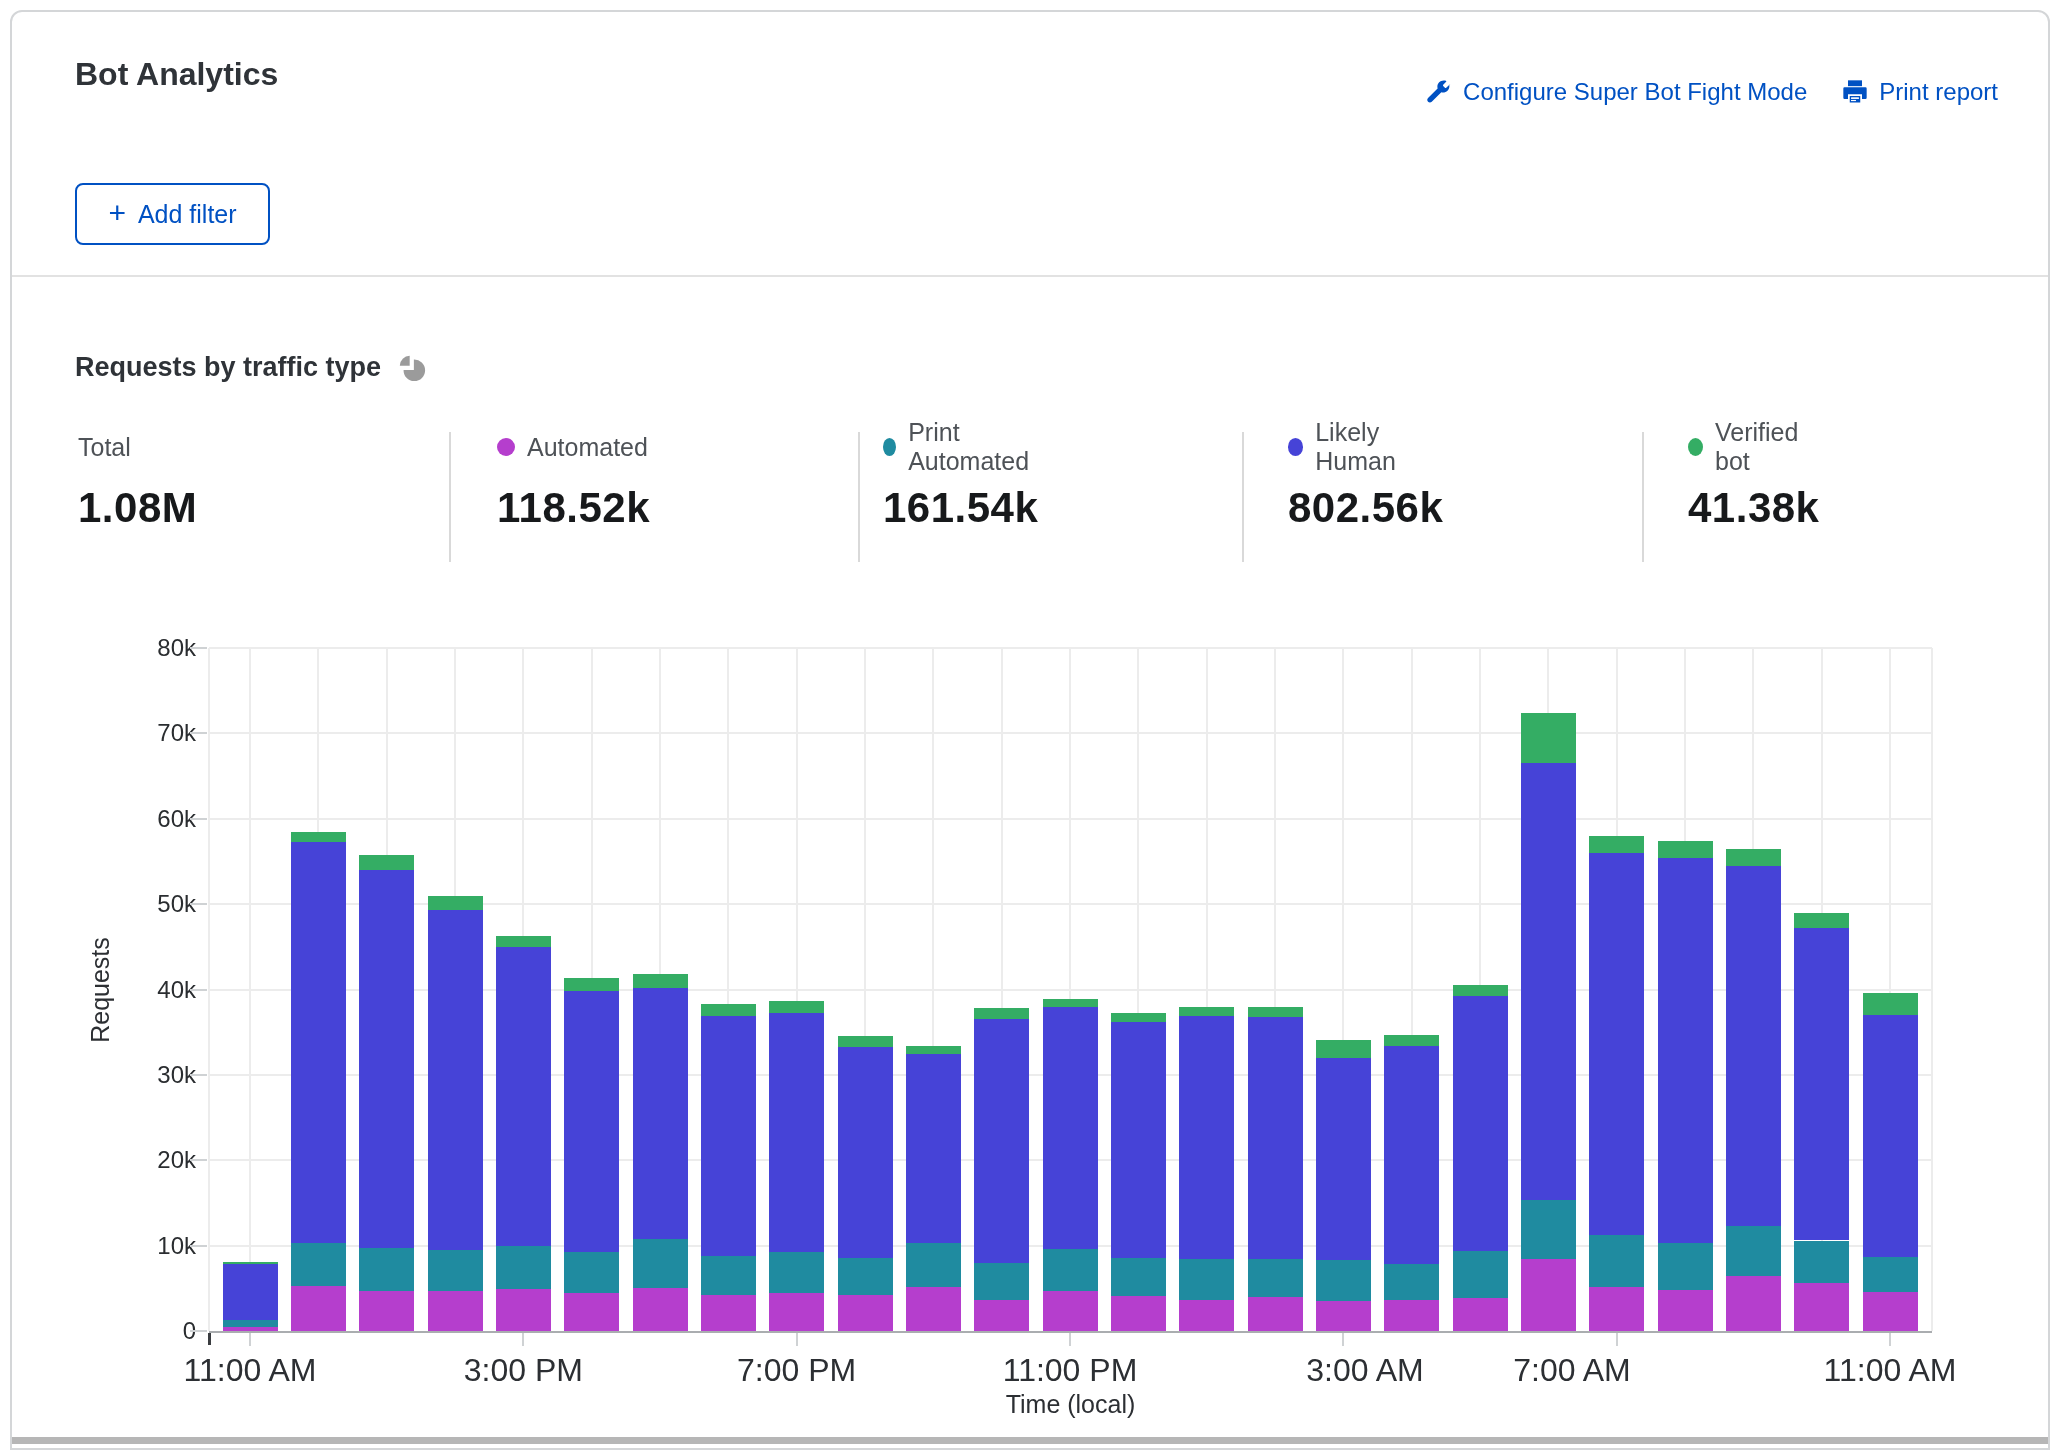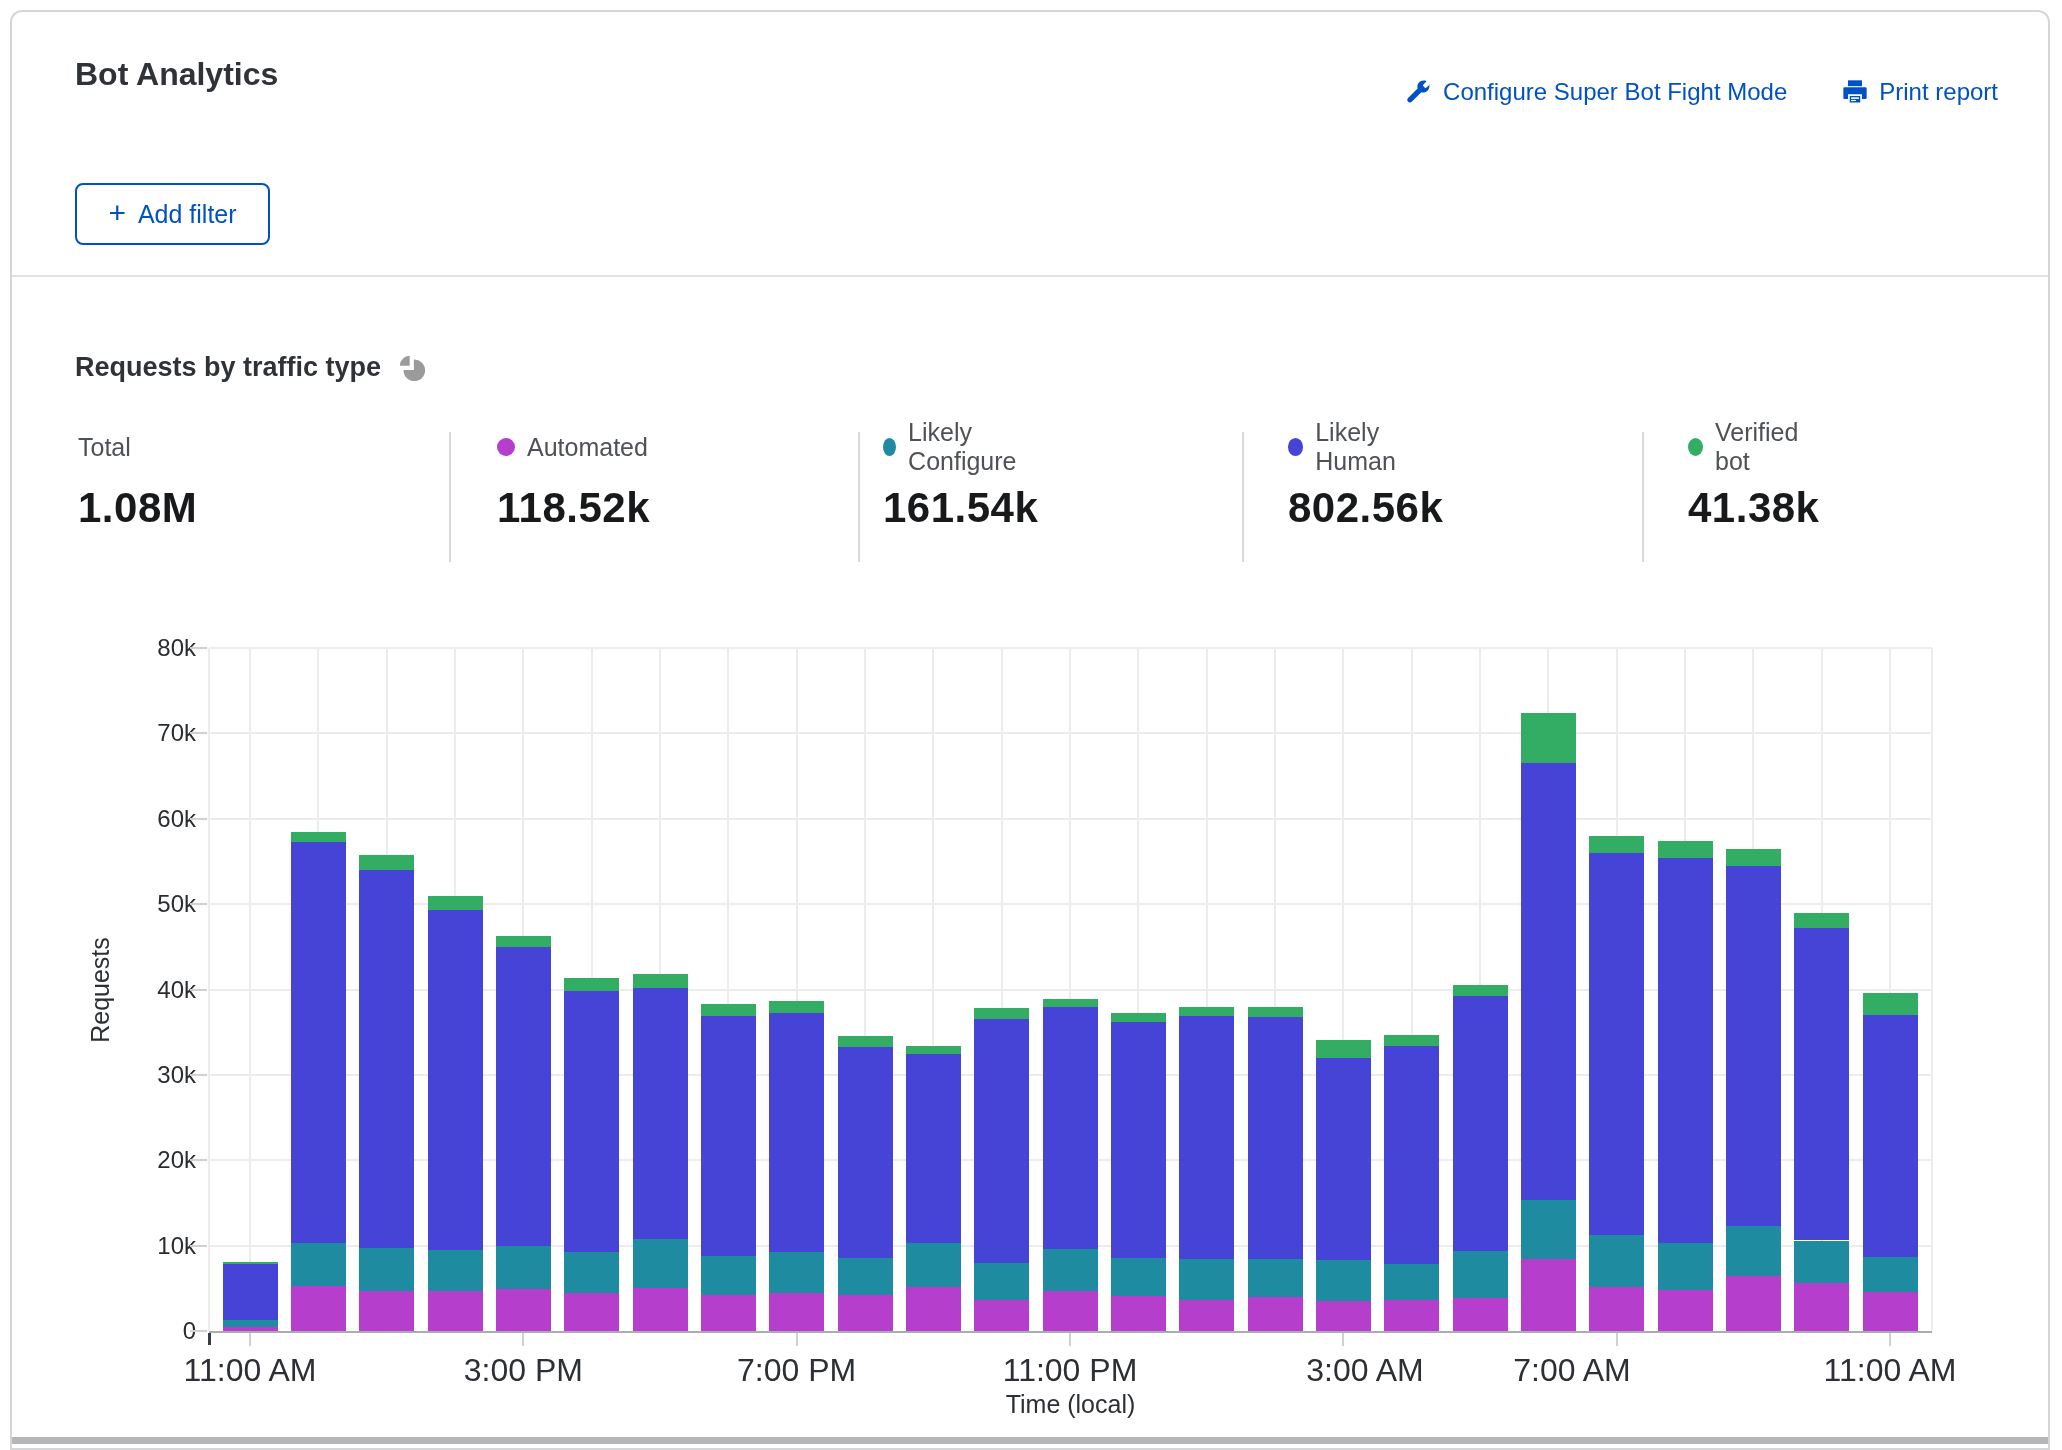--- a/index.html
+++ b/index.html
@@ -1,21 +1,21 @@
 <!DOCTYPE html>
 <html><head>
 <meta charset="utf-8">
 <style>
   html,body{margin:0;padding:0;background:#fff;}
   .root{position:relative;width:2062px;height:1450px;background:#fff;overflow:hidden;
         font-family:"Liberation Sans","DejaVu Sans",sans-serif;}
   .card{position:absolute;left:10px;top:10px;width:2040px;height:1440px;background:#fff;
         border:2px solid #d4d6d8;border-radius:12px 12px 0 0;box-sizing:border-box;}
   .page-title{position:absolute;left:75px;top:56px;font-size:32px;font-weight:700;color:#2f3338;}
-  .top-links{position:absolute;top:78px;right:64px;display:flex;align-items:center;gap:54px;}
+  .top-links{position:absolute;top:78px;right:64px;display:flex;align-items:center;gap:34px;}
   .link{display:flex;align-items:center;gap:10px;color:#0051c3;font-size:24px;cursor:pointer;}
   .btn-add-filter{position:absolute;left:75px;top:183px;width:195px;height:62px;border:2px solid #0051c3;
         border-radius:8px;background:#fff;color:#0051c3;font-size:25px;display:flex;align-items:center;
         justify-content:center;gap:12px;box-sizing:border-box;cursor:pointer;}
   .btn-add-filter .plus{font-size:30px;font-weight:400;line-height:1;margin-top:-3px;}
   .dropdown{position:absolute;left:1683px;top:171px;width:307px;height:68px;border:2px solid #70757a;
         border-radius:10px;background:#fff;box-sizing:border-box;display:flex;align-items:center;
         padding:0 28px 0 26px;cursor:pointer;}
   .dropdown .val{font-size:25px;color:#2c2c2c;flex:1;}
   .caret{width:0;height:0;border-left:11px solid transparent;border-right:11px solid transparent;
@@ -101,21 +101,21 @@
     <div class="stat" style="left:497px">
       <div class="lab">
           <span class="dot" style="background: rgb(181, 62, 205);"></span>
         <span>Automated</span>
         </div>
       <div class="val">118.52k</div>
     </div>
     <div class="stat" style="left:883px">
       <div class="lab">
           <span class="dot" style="background: rgb(31, 139, 160);"></span>
-        <span>Likely Configure</span>
+        <span>Print Automated</span>
         </div>
       <div class="val">161.54k</div>
     </div>
     <div class="stat" style="left:1288px">
       <div class="lab">
           <span class="dot" style="background: rgb(70, 67, 215);"></span>
         <span>Likely Human</span>
         </div>
       <div class="val">802.56k</div>
     </div>

